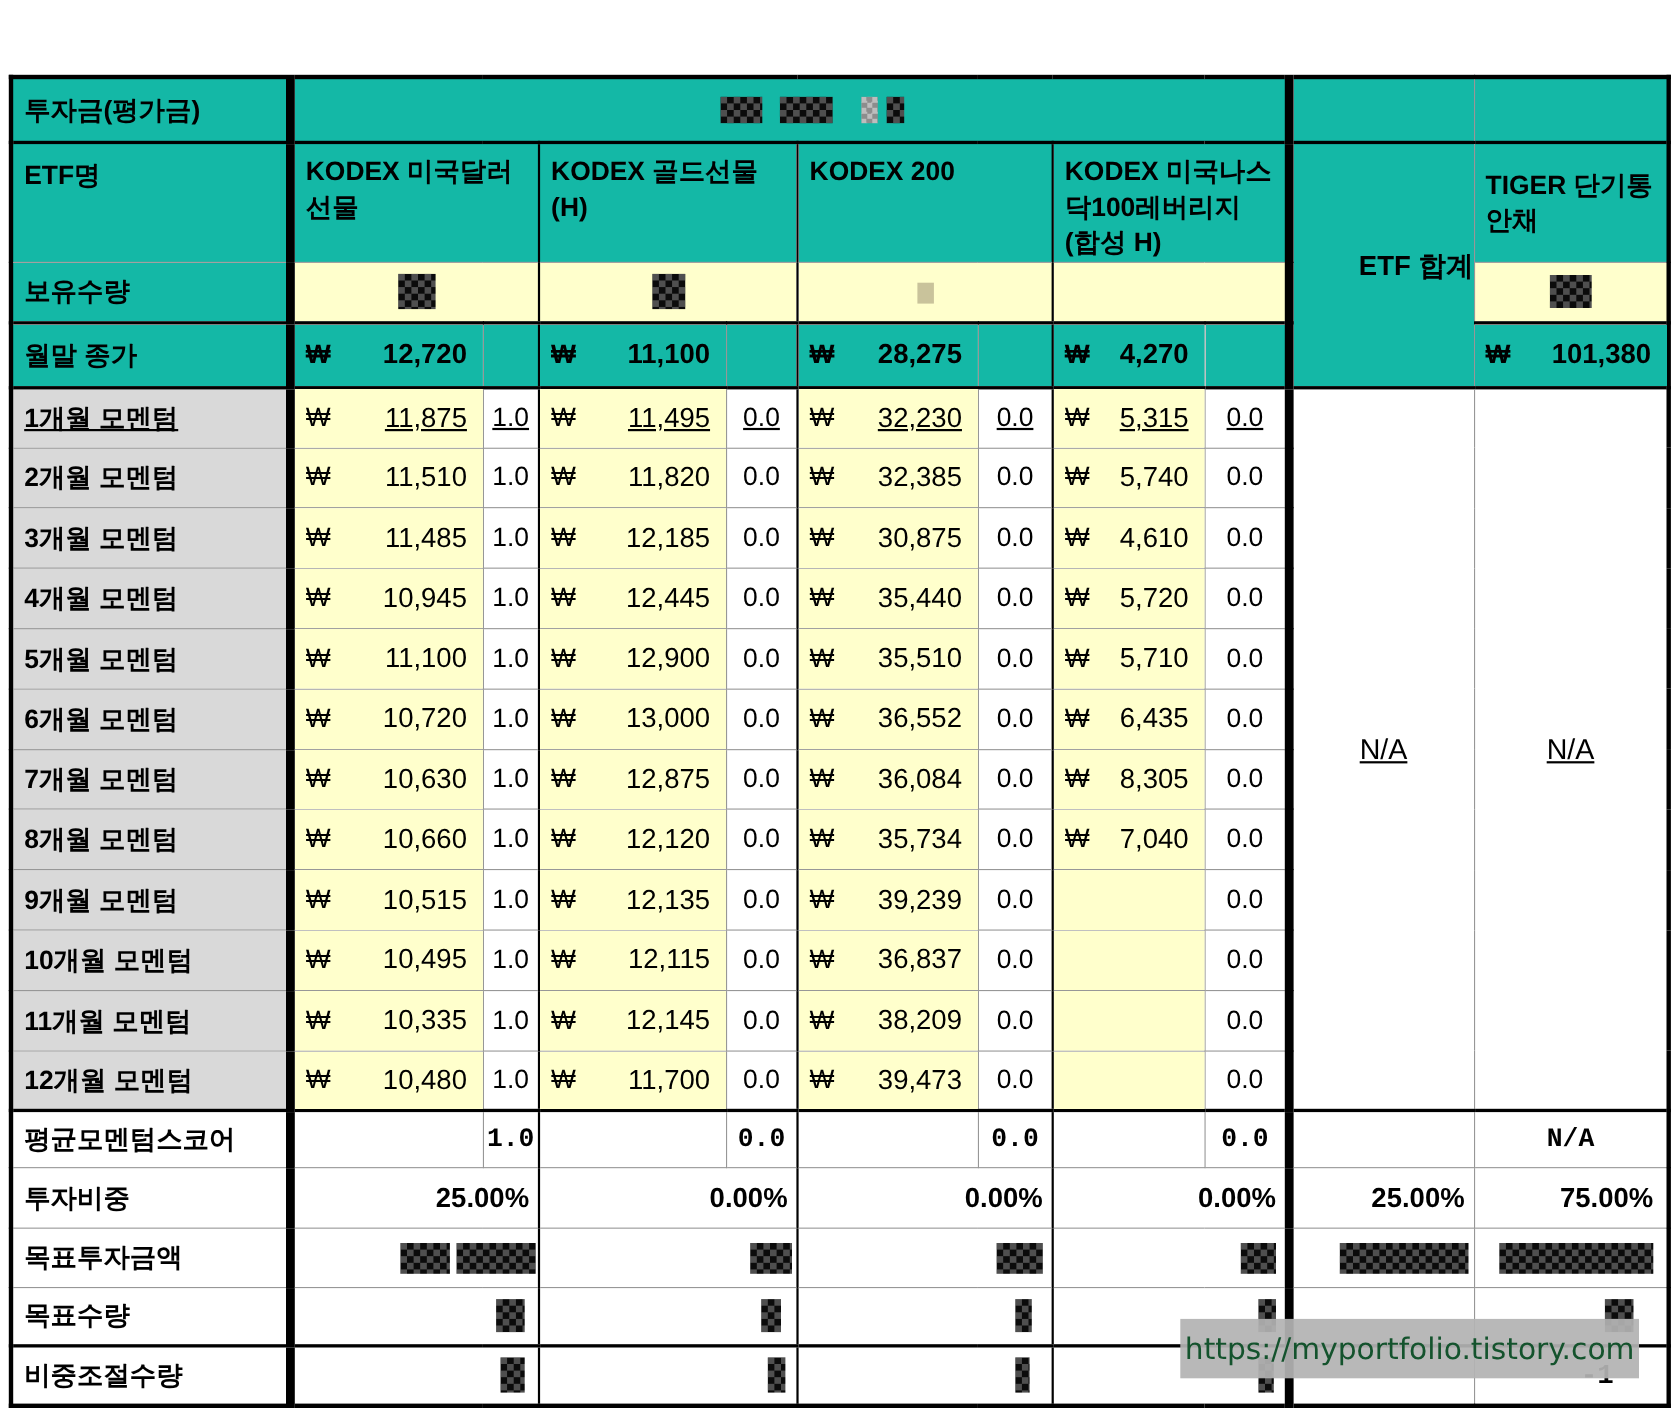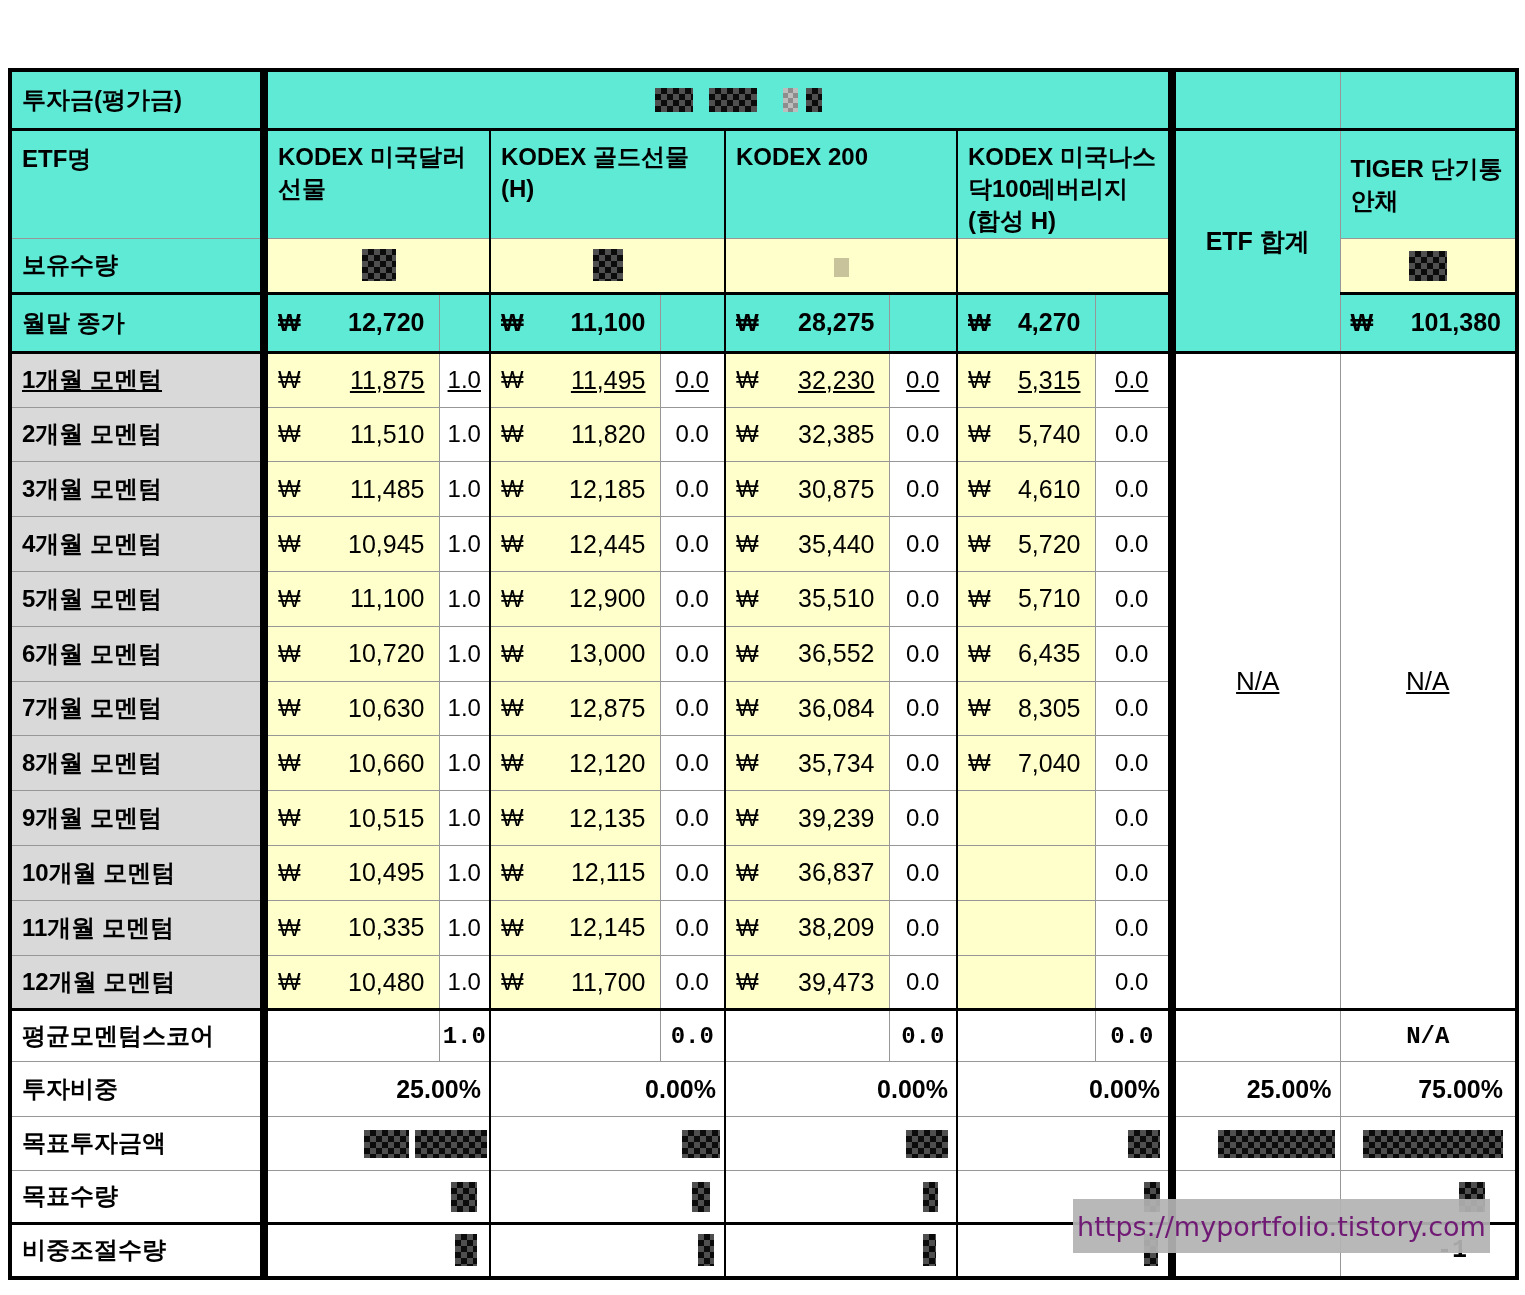--- a/index.html
+++ b/index.html
@@ -7,58 +7,58 @@
   #stage{position:relative;width:1525px;height:1295px;background:#fff;overflow:hidden;}
 
   .page-title{position:absolute;left:0;top:12px;width:100%;text-align:center;
     font-size:30px;font-weight:600;letter-spacing:0.5px;}
 
   table.sheet{position:absolute;left:8px;top:68px;width:1509px;height:1212px;
     border-collapse:collapse;table-layout:fixed;border:4px solid #000;}
   td{border:1px solid #979797;padding:0;overflow:hidden;font-size:24px;vertical-align:middle;}
 
   
-  .gry{background:#5eead4;}
+  .gry{background:#14b8a6;}
   .mgry{background:#d9d9d9;}
   .yel{background:#ffffcc;}
   .wht{background:#ffffff;}
 
   
   .thickL{border-left:8px solid #000000;}
   .gb{border-left:2px solid #000;}
   .tnL{border-left:1px solid #8a8a8a;}
   .vsL{border-left:1px solid #aaa;}
   .hB3{border-bottom:3px solid #000;}
   .hT3{border-top:3px solid #000;font-family:Liberation Mono, monospace;}
 
   
   .lab{font-weight:700;padding-left:10px;text-align:left;}
   .toplab{vertical-align:top;padding-top:12px;}
   .ename{font-weight:700;padding:10px 8px 0 10px;vertical-align:top;line-height:1.32;text-align:left;}
   .emid{vertical-align:middle;padding-top:0;}
-  .etotal{font-weight:700;text-align:center;font-size:25px;}
+  .etotal{font-weight:700;text-align:right;font-size:25px;}
   .val{position:relative;text-align:right;padding-right:14px;font-size:25px;}
   .val .won{position:absolute;left:10px;top:50%;transform:translateY(-50%);font-size:24px;}
   .b{font-weight:700;}
   .sc{text-align:center;font-size:24px;}
   .na{text-align:center;font-size:26px;background:#fff;}
   .nab{font-weight:700;}
   .pct{font-weight:700;text-align:right;padding-right:8px;font-size:25px;}
   .rightcell{text-align:right;}
 
   
   .cz{display:inline-block;vertical-align:middle;height:28px;
     background:repeating-conic-gradient(#0b0b0b 0% 25%,#4f4f4f 25% 50%) 0 0/12px 12px;}
   .cz-g{background:repeating-conic-gradient(#8d8d8d 0% 25%,#bdbdbd 25% 50%) 0 0/10px 10px;}
   .cz-lite{background:#c9c39b;}
   .bandwrap{display:flex;align-items:center;margin-left:387px;height:100%;}
 
   
   .wm{position:absolute;left:1073px;top:1199px;width:417px;height:54px;
-    background:rgba(179,179,179,0.93);color:#701a75;font-size:27px;font-weight:400;
+    background:rgba(179,179,179,0.93);color:#14532d;font-size:27px;font-weight:400;
     display:flex;align-items:center;justify-content:center;white-space:nowrap;
     z-index:6;letter-spacing:0px;font-family:"DejaVu Sans",sans-serif;}
 </style>
 </head>
 <body>
 
 <div id="stage">
 
 
   <table class="sheet">

